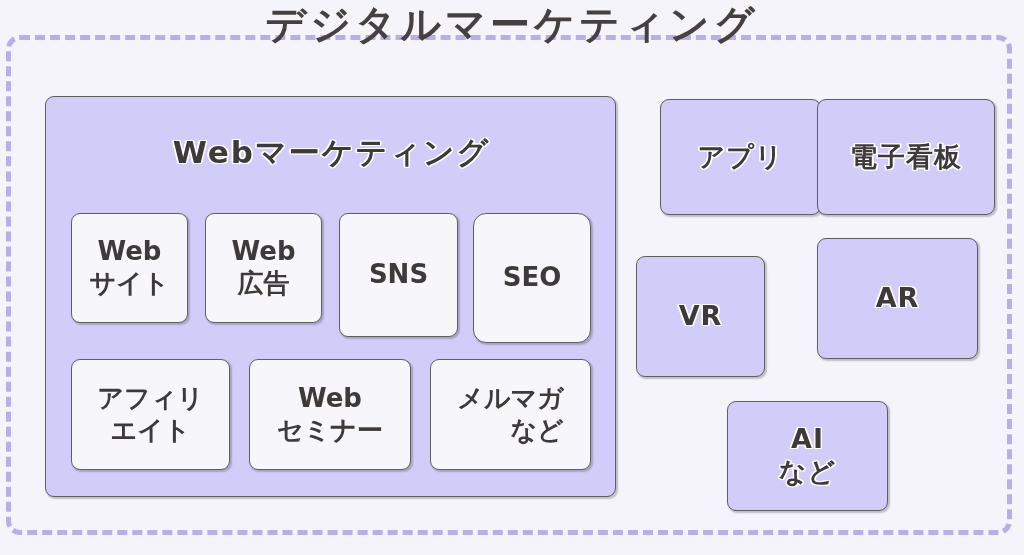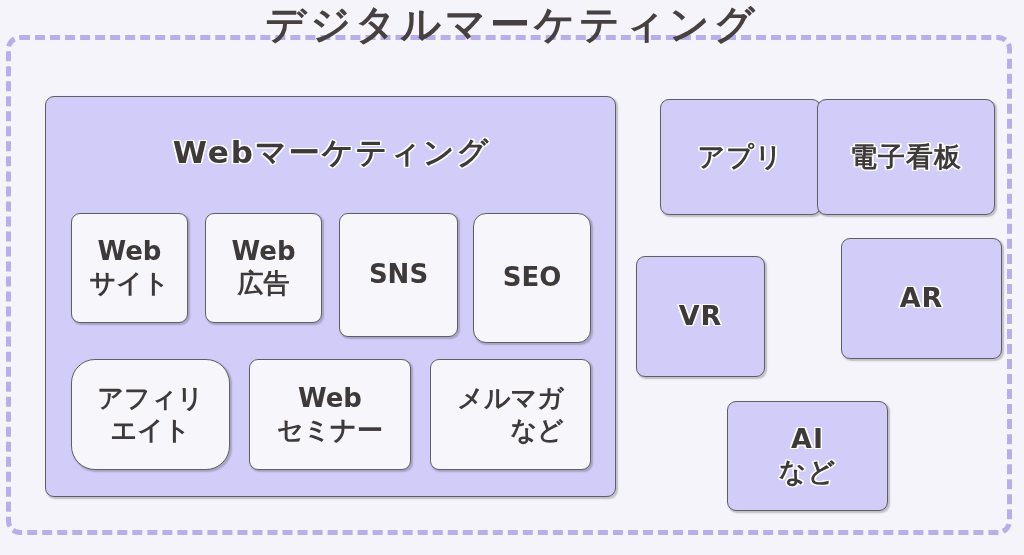--- a/index.html
+++ b/index.html
@@ -94,31 +94,31 @@
     letter-spacing: 2px;
   }
 
   
   #node-website   { left: 71px;  top: 213px; width: 117px; height: 110px; }
   #node-web-ad    { left: 205px; top: 213px; width: 117px; height: 110px; }
   #node-sns       { left: 339px; top: 213px; width: 119px; height: 124px; }
   #node-seo       { left: 473px; top: 213px; width: 118px; height: 130px; border-radius: 13px; }
 
   
-  #node-affiliate { left: 71px;  top: 359px; width: 159px; height: 111px; border-radius: 24px; }
+  #node-affiliate { left: 71px;  top: 359px; width: 159px; height: 111px; }
   #node-webinar   { left: 249px; top: 359px; width: 162px; height: 111px; }
   #node-mailmag   { left: 430px; top: 359px; width: 161px; height: 111px; text-align: right; }
 
   .inner-card .label { font-size: 26px; }
 
   
   #node-app       { left: 636px; top: 99px;  width: 161px; height: 116px; margin-left: 24px; }
   #node-signage   { left: 817px; top: 99px;  width: 178px; height: 116px; }
   #node-vr        { left: 636px; top: 256px; width: 129px; height: 121px; }
-  #node-ar        { left: 817px; top: 238px; width: 161px; height: 121px; margin-left: 24px; }
+  #node-ar        { left: 817px; top: 238px; width: 161px; height: 121px; }
   #node-ai        { left: 727px; top: 384px; width: 161px; height: 110px; margin-top: 17px; }
 
   .right-card .label { font-size: 27px; letter-spacing: 1px; }
 </style>
 </head>
 <body>
 
 <div id="diagram-title">デジタルマーケティング</div>
 
 <div id="outer-frame"></div>

